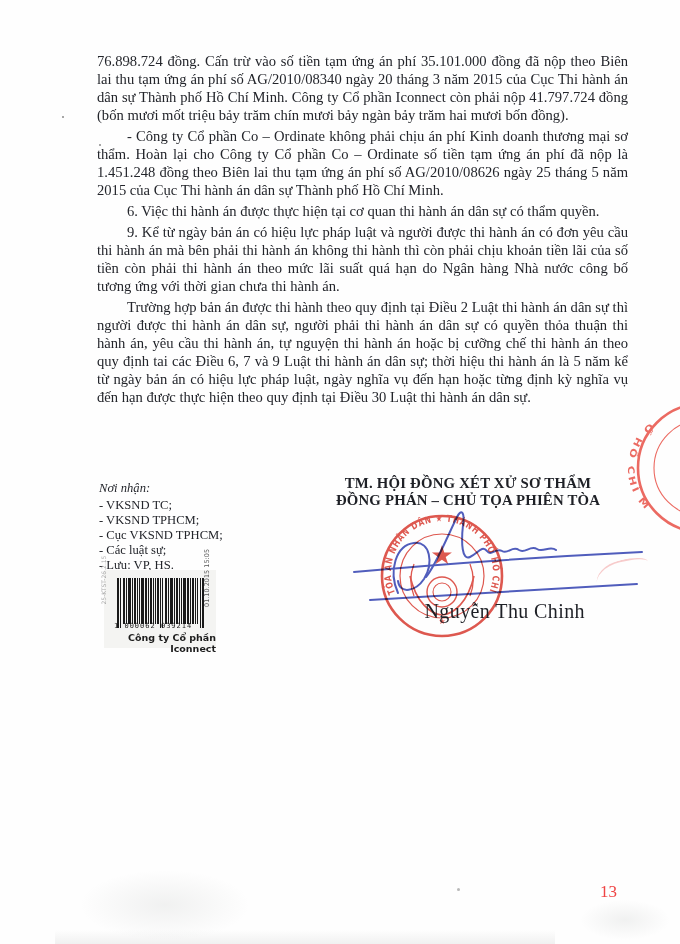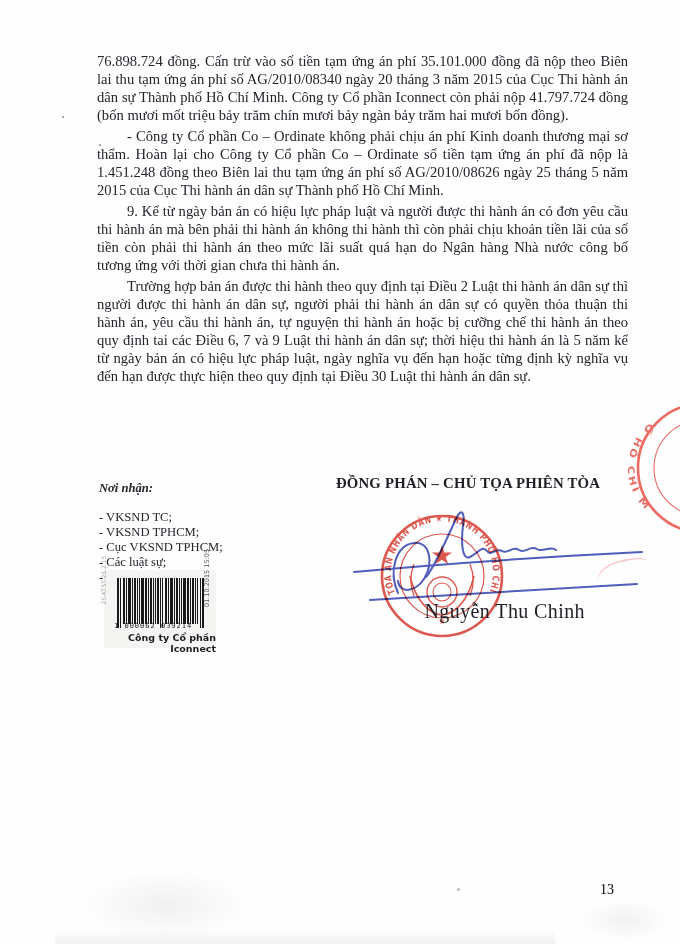--- a/index.html
+++ b/index.html
@@ -12,21 +12,21 @@
   
   .doc-text{
     position:absolute;left:97px;top:52px;width:531px;
     font-size:14.6px;line-height:18px;text-align:justify;
     color:#23252b;
   }
   .doc-text p{margin:0 0 3px 0;}
   .doc-text p.indent{text-indent:30px;}
   
   .recipients{position:absolute;left:99px;top:481px;font-size:12.6px;line-height:15px;color:#23252b;}
-  .recipients .head{font-weight:bold;font-style:italic;margin-bottom:14px;}
+  .recipients .head{font-weight:normal;font-style:italic;margin-bottom:2px;}
   
   .sig-block{position:absolute;left:318px;top:475px;width:300px;text-align:center;}
   .sig-block .l1,.sig-block .l2{font-weight:bold;font-size:14.8px;line-height:16.5px;letter-spacing:.2px;color:#1e2026;}
   .signer-name{position:absolute;left:330px;top:600px;width:255px;text-align:right;font-weight:normal;font-size:20px;color:#1e2026;letter-spacing:.4px;}
   
   .seal-svg{position:absolute;left:376px;top:512px;mix-blend-mode:multiply;opacity:.85;}
   .sig-svg{position:absolute;left:340px;top:495px;mix-blend-mode:multiply;}
   .edge-seal-svg{position:absolute;left:608px;top:398px;mix-blend-mode:multiply;opacity:.8;}
   .red-wisp{position:absolute;left:595px;top:560px;width:55px;height:24px;
     border-top:2px solid rgba(235,110,110,.35);border-radius:50%/70% 30% 0 0;transform:rotate(-14deg);}
@@ -35,47 +35,49 @@
   .barcode{position:absolute;left:13px;top:8px;}
   .bc-digits{position:absolute;left:10px;top:52px;width:94px;text-align:left;
     font-family:"DejaVu Sans Mono",monospace;font-size:7px;color:#222;letter-spacing:1px;white-space:nowrap;}
   .bc-label{position:absolute;left:0;top:62px;width:112px;text-align:right;
     font-family:"DejaVu Sans",sans-serif;font-weight:bold;font-size:9.5px;color:#1c1c1c;}
   .bc-side-right{position:absolute;left:100px;top:30px;transform:rotate(-90deg);transform-origin:center;
     font-family:"DejaVu Sans",sans-serif;font-size:6.5px;color:#555;white-space:nowrap;width:6px;}
   .bc-side-left{position:absolute;left:-4px;top:28px;transform:rotate(-90deg);transform-origin:center;
     font-family:"DejaVu Sans",sans-serif;font-size:6px;color:#a9a9a9;white-space:nowrap;width:6px;}
   
-  .page-no{position:absolute;left:600px;top:882px;font-size:14px;color:#000000;font-family:Liberation Serif, serif;}
+  .page-no{position:absolute;left:600px;top:882px;font-size:17px;color:#ef4444;font-family:Liberation Serif, serif;}
   
   .speck{position:absolute;background:#8a8a8a;border-radius:50%;}
   .smudge{position:absolute;background:radial-gradient(closest-side,rgba(120,125,122,.10),rgba(120,125,122,0));}
   .bottom-shade{position:absolute;left:55px;top:930px;width:500px;height:14px;
     background:linear-gradient(180deg,rgba(0,0,0,0),rgba(60,65,62,.07));}
 </style>
 </head>
 <body>
 
 <div class="doc-text">
   <p>76.898.724 đồng. Cấn trừ vào số tiền tạm ứng án phí 35.101.000 đồng đã nộp theo Biên lai thu tạm ứng án phí số AG/2010/08340 ngày 20 tháng 3 năm 2015 của Cục Thi hành án dân sự Thành phố Hồ Chí Minh. Công ty Cổ phần Iconnect còn phải nộp 41.797.724 đồng (bốn mươi mốt triệu bảy trăm chín mươi bảy ngàn bảy trăm hai mươi bốn đồng).</p>
   <p class="indent">- Công ty Cổ phần Co – Ordinate không phải chịu án phí Kinh doanh thương mại sơ thẩm. Hoàn lại cho Công ty Cổ phần Co – Ordinate số tiền tạm ứng án phí đã nộp là 1.451.248 đồng theo Biên lai thu tạm ứng án phí số AG/2010/08626 ngày 25 tháng 5 năm 2015 của Cục Thi hành án dân sự Thành phố Hồ Chí Minh.</p>
+  <p class="indent">6. Việc thi hành án được thực hiện tại cơ quan thi hành án dân sự có thẩm quyền.</p>
   <p class="indent">9. Kể từ ngày bản án có hiệu lực pháp luật và người được thi hành án có đơn yêu cầu thi hành án mà bên phải thi hành án không thi hành thì còn phải chịu khoản tiền lãi của số tiền còn phải thi hành án theo mức lãi suất quá hạn do Ngân hàng Nhà nước công bố tương ứng với thời gian chưa thi hành án.</p>
   <p class="indent">Trường hợp bản án được thi hành theo quy định tại Điều 2 Luật thi hành án dân sự thì người được thi hành án dân sự, người phải thi hành án dân sự có quyền thỏa thuận thi hành án, yêu cầu thi hành án, tự nguyện thi hành án hoặc bị cưỡng chế thi hành án theo quy định tai các Điều 6, 7 và 9 Luật thi hành án dân sự; thời hiệu thi hành án là 5 năm kể từ ngày bản án có hiệu lực pháp luật, ngày nghĩa vụ đến hạn hoặc từng định kỳ nghĩa vụ đến hạn được thực hiện theo quy định tại Điều 30 Luật thi hành án dân sự.</p>
 </div>
 
 <div class="recipients">
   <div class="head">Nơi nhận:</div>
   <div>- VKSND TC;</div>
   <div>- VKSND TPHCM;</div>
   <div>- Cục VKSND TPHCM;</div>
   <div>- Các luật sự;</div>
   <div>- Lưu: VP, HS.</div>
 </div>
 
 <div class="sig-block">
+  <div class="l1">TM. HỘI ĐỒNG XÉT XỬ SƠ THẨM</div>
   <div class="l2">ĐỒNG PHÁN – CHỦ TỌA PHIÊN TÒA</div>
 </div>
 
 <svg class="seal-svg" width="146" height="136" viewBox="0 0 146 136">
   <g stroke="#d93a30" fill="none" stroke-width="2.6">
     <circle cx="66" cy="64" r="60"></circle>
     <circle cx="66" cy="64" r="42" stroke-width="1.2"></circle>
   </g>
   <defs>
     <path id="sealTextPath" d="M 19.4 81.1 A 51 51 0 1 1 112.6 81.1"></path>

